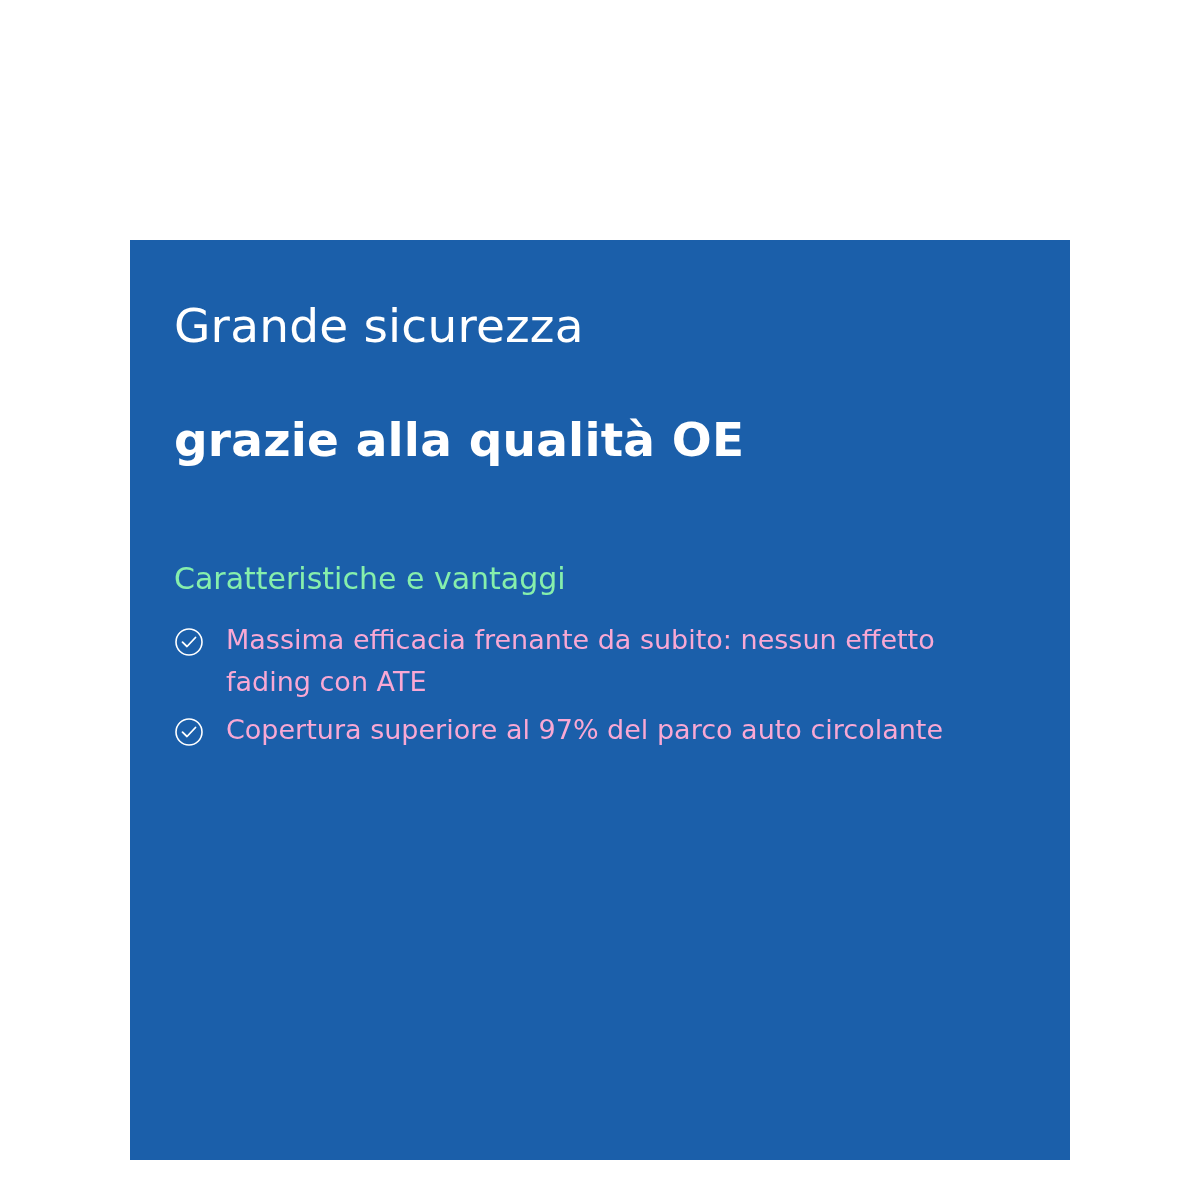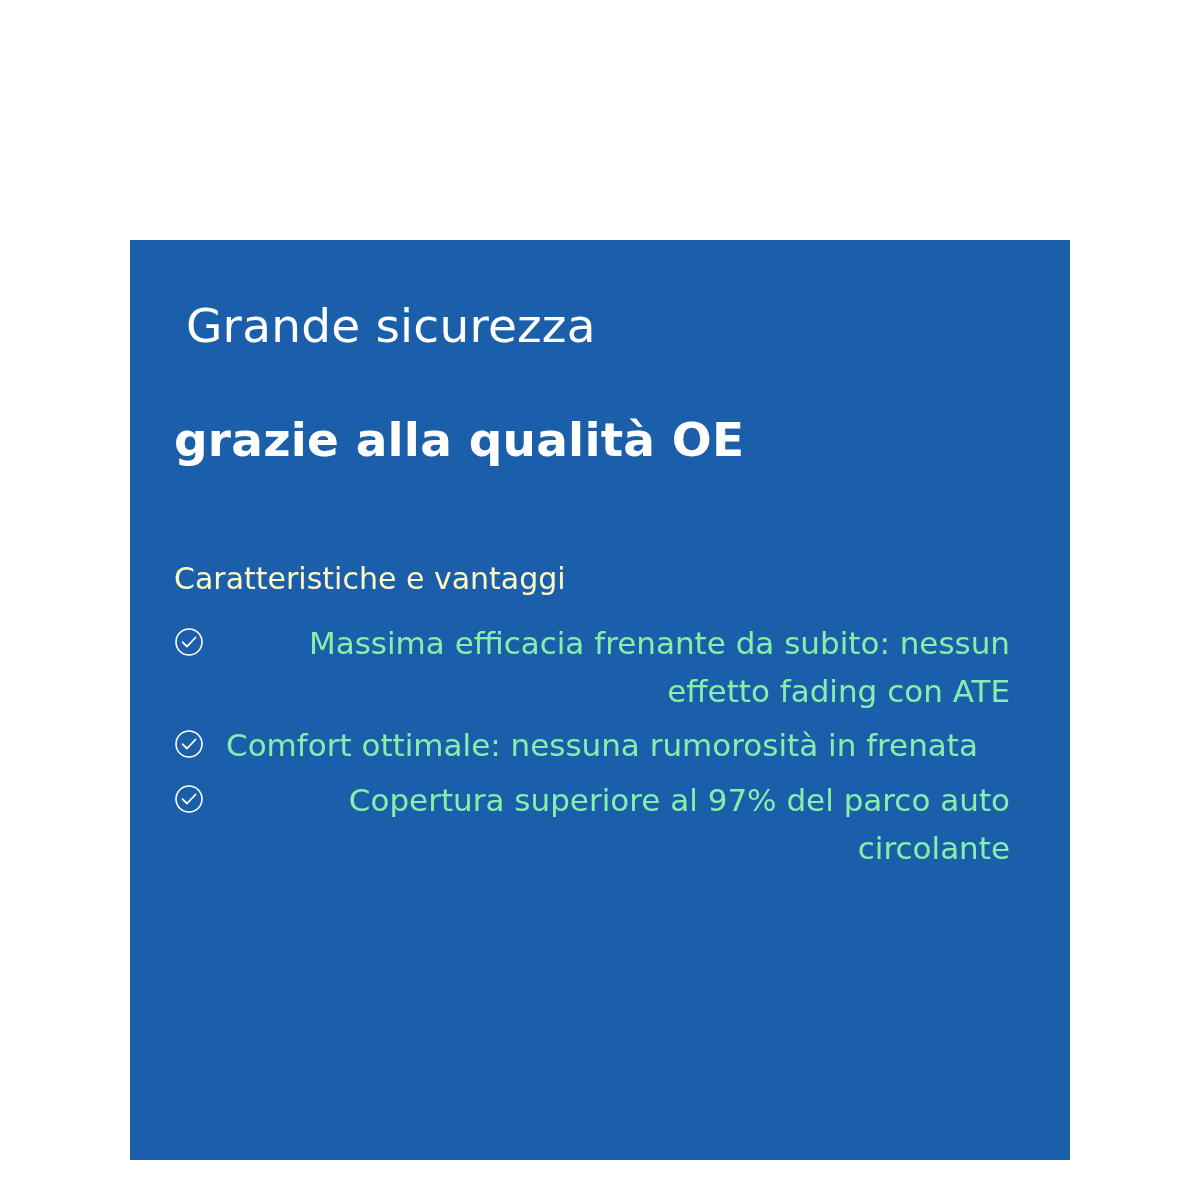--- a/index.html
+++ b/index.html
@@ -28,33 +28,33 @@
     background: #1b5faa;
     box-sizing: border-box;
     padding: 44px 60px 0 44px;
     overflow: hidden;
   }
   .heading-light {
     color: #ffffff;
     font-size: 47px;
     font-weight: 400;
     line-height: 1.1;
-    margin: 16px 0 0 12px;
+    margin: 16px 0 0 0;
     letter-spacing: 0.2px;
   }
   .heading-bold {
     color: #ffffff;
     font-size: 47px;
     font-weight: 700;
     line-height: 1.1;
     margin: 62px 0 7px 0;
     letter-spacing: 0.2px;
   }
   .subheading {
-    color: #fef9c3;
+    color: #86efac;
     font-size: 30px;
     font-weight: 400;
     line-height: 1.2;
     margin: 96px 0 0 0;
   }
   ul.feature-list {
     list-style: none;
     margin: 22px 0 0 0;
     padding: 0;
   }
@@ -70,26 +70,25 @@
     height: 30px;
     margin-top: 8px;
     margin-right: 22px;
   }
   .check-icon svg {
     display: block;
     width: 30px;
     height: 30px;
   }
   .feature-text {
-    color: #86efac;
-    font-size: 31px;
+    color: #f9a8d4;
+    font-size: 27px;
     font-weight: 400;
     line-height: 1.55;
     max-width: 790px;
-    text-align: right;
   }
 </style>
 </head>
 <body>
 
 <div class="page">
   <div class="panel">
 
     <h1 class="heading-light">Grande sicurezza</h1>
 
@@ -107,27 +106,18 @@
         </span>
         <span class="feature-text">Massima efficacia frenante da subito: nessun effetto fading con ATE</span>
       </li>
       <li>
         <span class="check-icon">
           <svg viewBox="0 0 30 30" xmlns="http://www.w3.org/2000/svg">
             <circle cx="15" cy="15" r="13" fill="none" stroke="#ffffff" stroke-width="1.6"></circle>
             <polyline points="8.5,15.2 13,19.5 21.5,10.5" fill="none" stroke="#ffffff" stroke-width="1.8" stroke-linecap="round" stroke-linejoin="round"></polyline>
           </svg>
         </span>
-        <span class="feature-text">Comfort ottimale: nessuna rumorosità in frenata</span>
-      </li>
-      <li>
-        <span class="check-icon">
-          <svg viewBox="0 0 30 30" xmlns="http://www.w3.org/2000/svg">
-            <circle cx="15" cy="15" r="13" fill="none" stroke="#ffffff" stroke-width="1.6"></circle>
-            <polyline points="8.5,15.2 13,19.5 21.5,10.5" fill="none" stroke="#ffffff" stroke-width="1.8" stroke-linecap="round" stroke-linejoin="round"></polyline>
-          </svg>
-        </span>
         <span class="feature-text">Copertura superiore al 97% del parco auto circolante</span>
       </li>
     </ul>
 
   </div>
 </div>
 
 </body></html>

